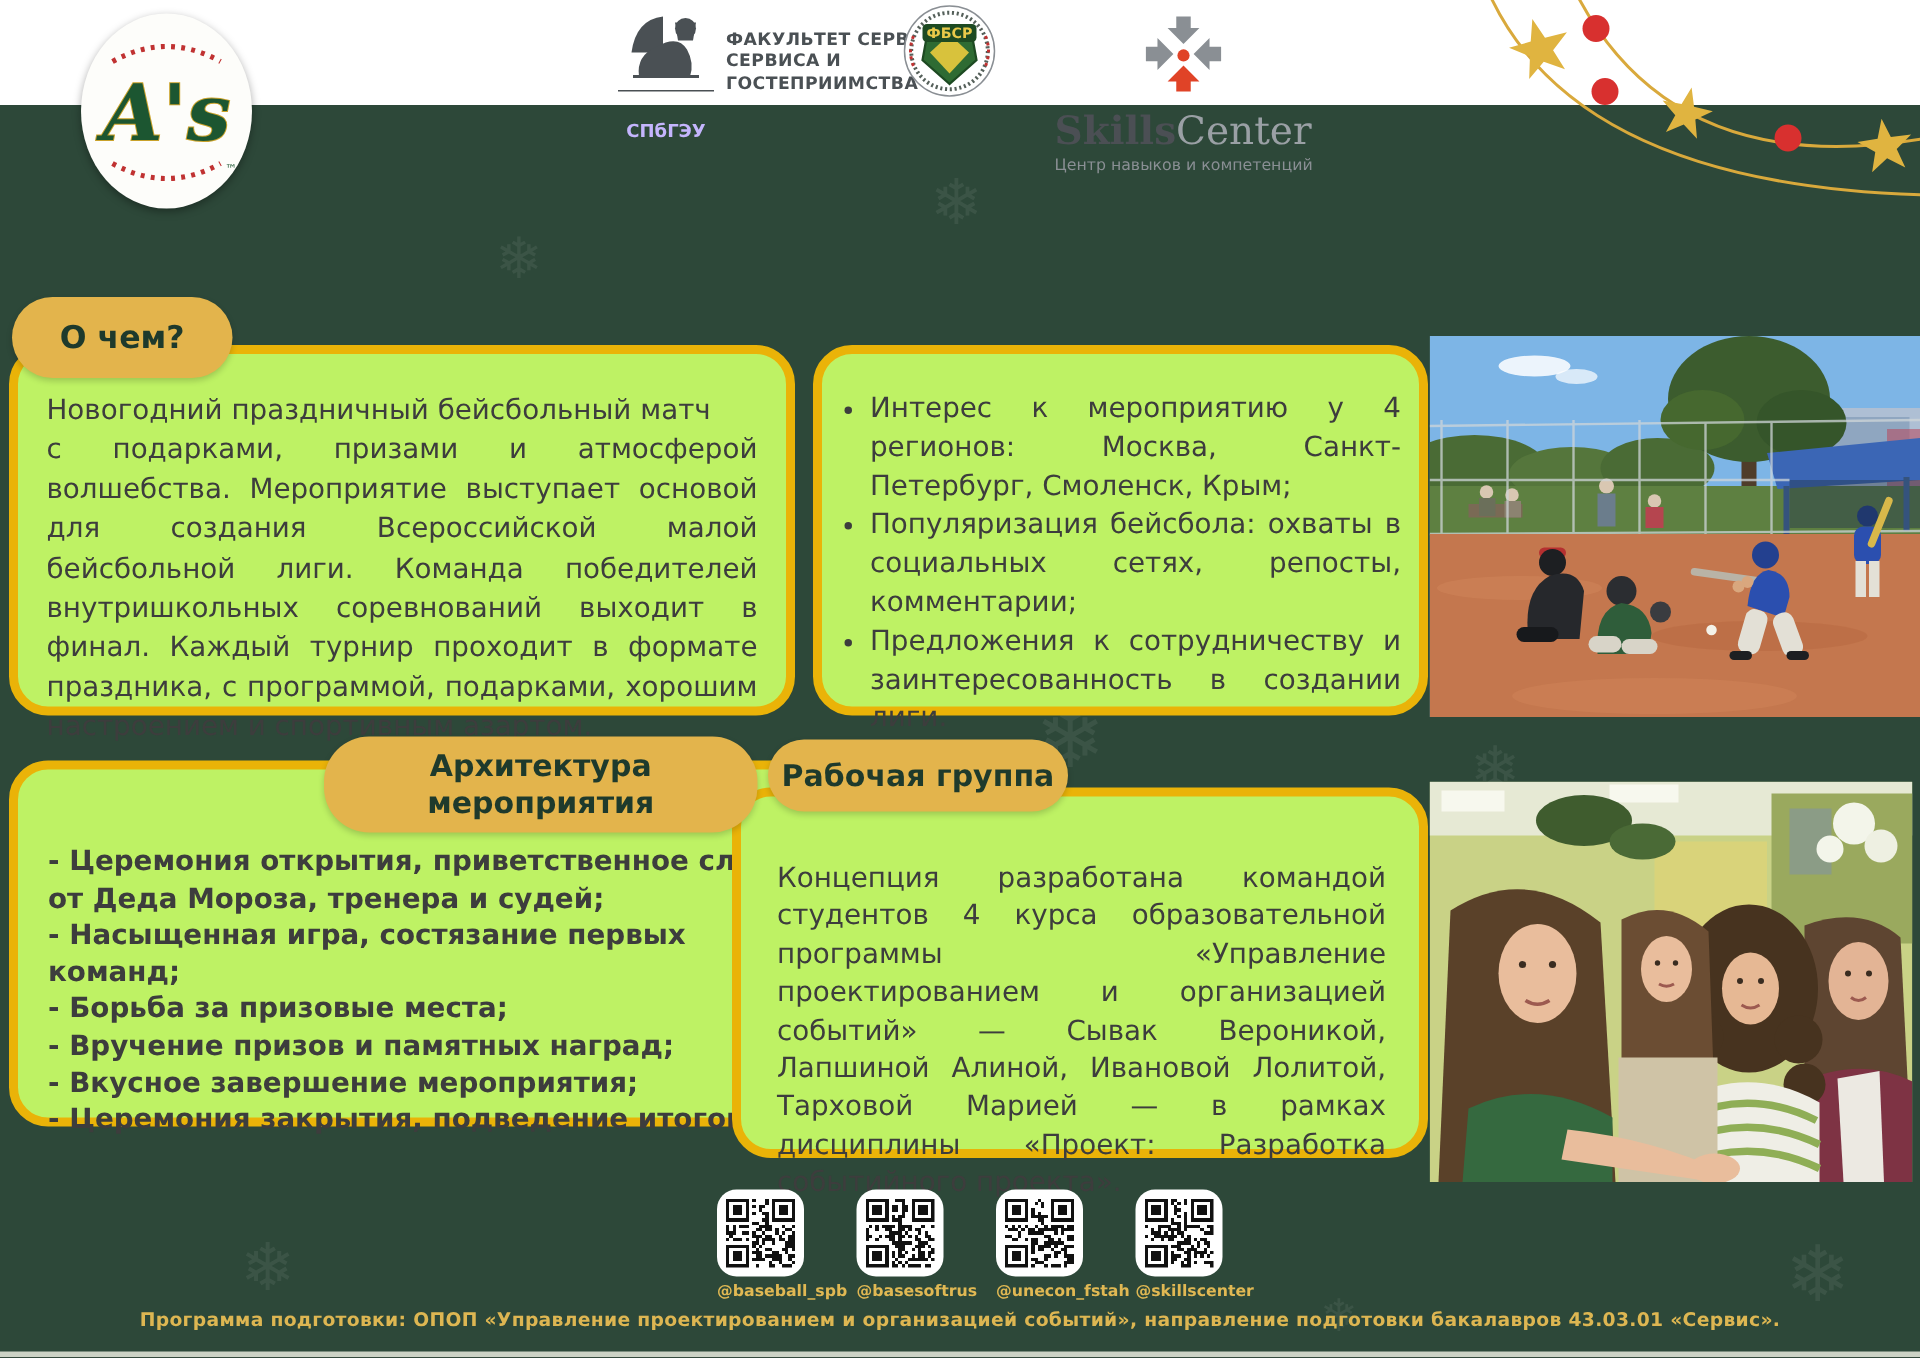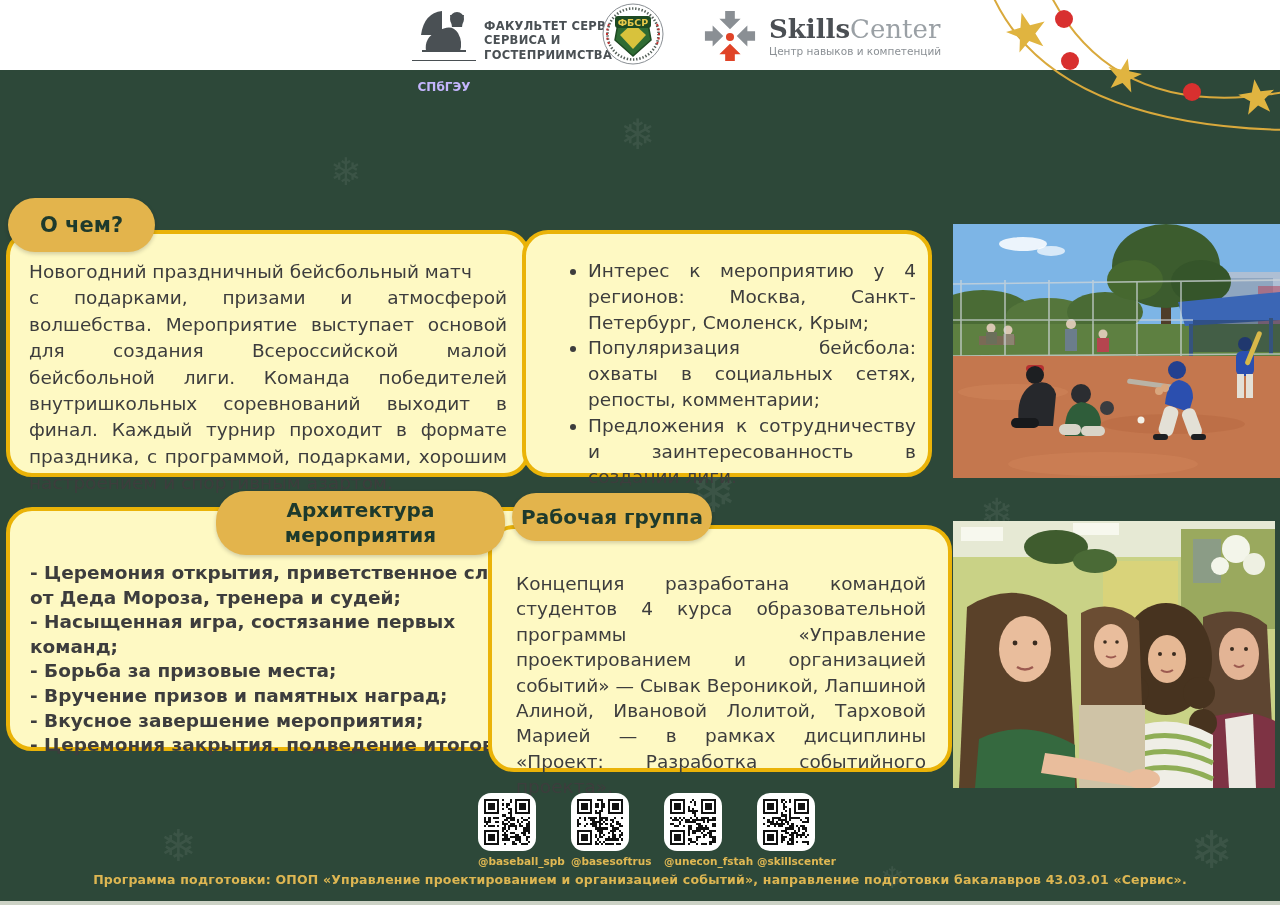--- a/index.html
+++ b/index.html
@@ -6,40 +6,40 @@
   .poster{position:relative;width:1280px;height:905px;overflow:hidden;
     background:#2d4839;font-family:"DejaVu Sans","Liberation Sans",sans-serif;}
   
   .header-band{position:absolute;left:0;top:0;width:1280px;height:70px;background:#ffffff;z-index:1;}
   .as-circle{position:absolute;left:54px;top:9px;width:114px;height:130px;background:#fdfdfa;
     border-radius:50%;z-index:4;box-shadow:0 2px 6px rgba(0,0,0,.35);display:flex;align-items:center;justify-content:center;}
   .spbgeu{position:absolute;left:412px;top:5px;z-index:3;display:flex;gap:8px;align-items:flex-start;}
   .spbgeu .acr{font-size:12px;font-weight:bold;color:#c4b5fd;text-align:center;border-top:1.5px solid #4a5054;padding-top:19px;margin-top:1px;}
   .spbgeu .fac{font-size:11.5px;font-weight:bold;color:#4a5054;line-height:1.25;padding-top:14px;letter-spacing:.3px;}
   .fbsr{position:absolute;left:601px;top:2px;z-index:3;}
-  .skills{position:absolute;left:703px;top:9px;z-index:3;display:flex;gap:12px;align-items:center;}
+  .skills{position:absolute;left:703px;top:9px;z-index:3;display:flex;gap:12px;align-items:center;flex-direction:column;}
   .skills .wordmark{font-family:"DejaVu Serif","Liberation Serif",serif;font-size:26px;line-height:1;}
   .skills .w1{color:#4b4f54;font-weight:bold;}
   .skills .w2{color:#9aa0a5;}
   .skills .sub{font-size:10.5px;color:#8a8f94;margin-top:3px;font-family:"DejaVu Sans",sans-serif;}
   .garland{position:absolute;right:0;top:0;width:330px;height:148px;z-index:2;pointer-events:none;}
   
   .title-block{position:absolute;left:240px;top:94px;width:810px;text-align:center;z-index:2;}
   .title-block h1{margin:0;color:#fff;font-size:31px;line-height:37px;font-weight:bold;letter-spacing:.5px;}
   .title-date{margin-top:7px;color:#fff;font-size:16px;font-weight:bold;letter-spacing:1px;}
   
   .pill{position:absolute;background:#e3b44c;border-radius:30px;display:flex;align-items:center;justify-content:center;
     color:#1e3a2c;font-weight:bold;z-index:3;text-align:center;box-shadow:0 2px 4px rgba(0,0,0,.18);}
-  .card{position:absolute;background:#fef9c3;border:4px solid #eab308;border-radius:26px;z-index:2;box-sizing:border-box;}
+  .card{position:absolute;background:#bef264;border:6px solid #eab308;border-radius:26px;z-index:2;box-sizing:border-box;}
   .card .txt{color:#3d3d3d;font-size:18.5px;}
   #about-pill{left:8px;top:198px;width:147px;height:54px;font-size:21px;}
   #about-card{left:6px;top:230px;width:524px;height:247px;}
   #about-card .txt{padding:25px 19px 0 19px;line-height:26.4px;text-align:justify;white-space:pre-line;}
   #results-pill{left:785px;top:197px;width:150px;height:51px;font-size:21px;}
-  #results-card{left:522px;top:230px;width:410px;height:247px;padding-left:30px;}
+  #results-card{left:542px;top:230px;width:410px;height:247px;}
   #results-card ul{margin:0;padding:24px 12px 0 32px;}
   #results-card li{color:#3d3d3d;font-size:18.5px;line-height:25.8px;text-align:justify;}
   #arch-pill{left:216px;top:491px;width:229px;height:64px;font-size:20px;line-height:1.25;}
   #arch-card{left:6px;top:507px;width:560px;height:244px;font-weight:bold;}
   #arch-card .txt{padding:50px 16px 0 20px;line-height:24.6px;}
   #team-pill{left:512px;top:493px;width:200px;height:48px;font-size:20px;}
   #team-card{left:488px;top:525px;width:464px;height:247px;}
   #team-card .txt{padding:42px 22px 0 24px;line-height:25.4px;text-align:justify;}
   
   .photo{position:absolute;overflow:hidden;z-index:1;}
@@ -58,20 +58,28 @@
   .bottom-strip{position:absolute;left:0;top:901px;width:1280px;height:4px;background:#ccd2c5;z-index:2;}
   .flake{position:absolute;color:rgba(255,255,255,.07);z-index:0;pointer-events:none;user-select:none;}
 </style>
 </head>
 <body>
 
 <div class="poster">
 
   <div class="header-band"></div>
 
+  <div class="as-circle">
+    <svg viewBox="0 0 112 130" width="112" height="130">
+      <path d="M 20,32 Q 56,12 92,32" fill="none" stroke="#c03232" stroke-width="3.4" stroke-dasharray="2.6 4.2"></path>
+      <path d="M 20,100 Q 56,120 92,100" fill="none" stroke="#c03232" stroke-width="3.4" stroke-dasharray="2.6 4.2"></path>
+      <text x="56" y="84" text-anchor="middle" font-family="DejaVu Serif, Liberation Serif, serif" font-size="52" font-style="italic" font-weight="bold" fill="#1c5631" stroke="#c9a22b" stroke-width="1.3" paint-order="stroke">A's</text>
+      <text x="95" y="106" font-size="8" fill="#1c5631">™</text>
+    </svg>
+  </div>
 
   <div class="spbgeu">
     <div style="text-align:center;">
       <svg viewBox="0 0 64 50" width="64" height="50">
         <path d="M 30,6 Q 12,8 9,30 L 30,30 Z" fill="#4a5054"></path>
         <path d="M 14,46 Q 12,32 26,26 Q 40,18 46,28 Q 51,37 48,46 Z" fill="#4a5054"></path>
         <circle cx="45" cy="14" r="7" fill="#4a5054"></circle>
         <path d="M 38,10 L 52,10 L 50,22 L 40,22 Z" fill="#4a5054"></path>
         <path d="M 10,46 L 54,46" stroke="#4a5054" stroke-width="2"></path>
       </svg>

